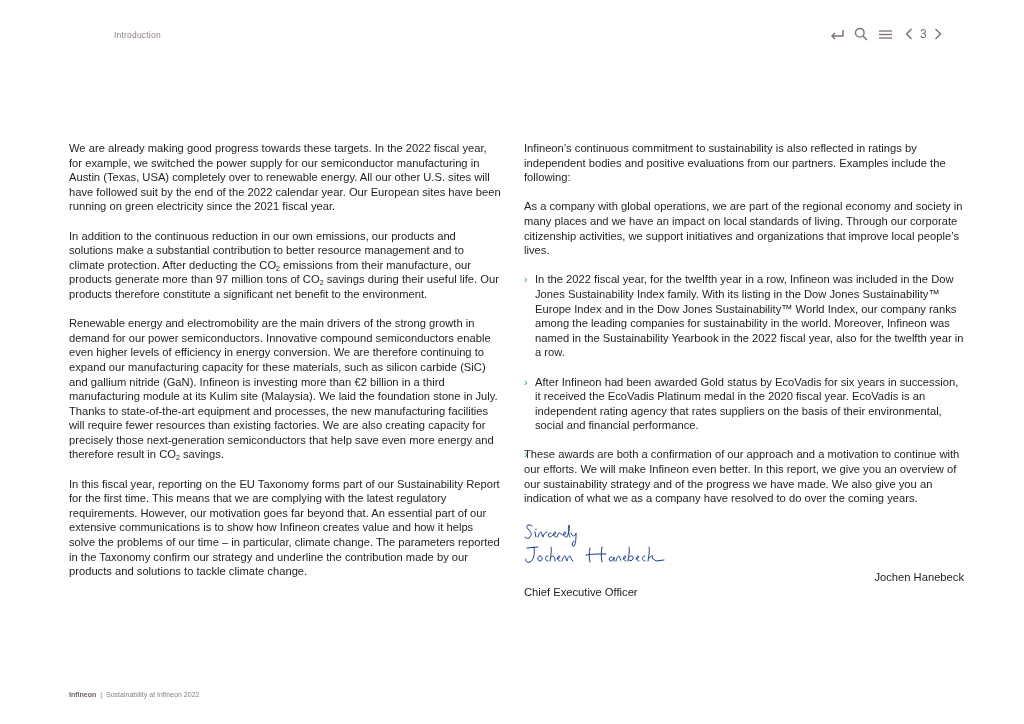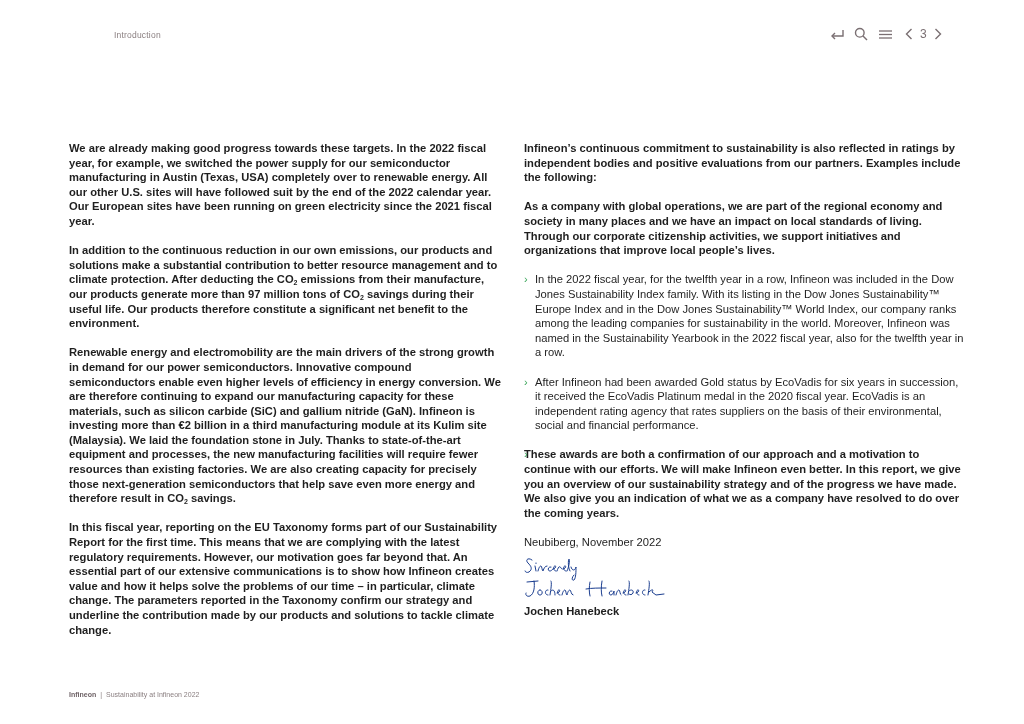--- a/index.html
+++ b/index.html
@@ -16,30 +16,30 @@
       display: flex; align-items: center; color: #7a6f72;
     }
     .nav .icon { display: inline-flex; align-items: center; justify-content: center; cursor: pointer; }
     .nav svg { display: block; }
     .nav .page-num { font-size: 12px; color: #7a6f72; margin: 0 6px; }
     .col {
       position: absolute; top: 141px; font-size: 11.2px; line-height: 14.6px; color: #1f1f1f;
     }
     .col-left { left: 69px; width: 432px; }
     .col-right { left: 524px; width: 440px; }
-    .col p { margin: 0 0 14.6px 0; font-weight: bold; }
+    .col p { margin: 0 0 14.6px 0; }
     .bullet-list { list-style: none; margin: 0; padding: 0; }
     .bullet-list li { position: relative; padding-left: 11px; margin-bottom: 14.6px; }
     .bullet-list li .chev {
       position: absolute; left: 0; top: 0; color: #3aa65a; font-size: 11px;
     }
     sub { font-size: 7px; vertical-align: -2px; line-height: 0; }
     .signature { margin-top: 4px; height: 50px; position: relative; }
     .signature svg { display: block; }
-    .signer-name { font-weight: bold; }
+    .signer-name { font-weight: normal; text-align: right; }
     .footer {
       position: absolute; left: 69px; top: 691px; font-size: 7px; color: #8a7f80;
     }
     .footer .brand { color: #6e6266; font-weight: bold; }
     .footer .sep { margin: 0 4px; color: #8a7f80; }
   </style>
 </head>
 <body>
 
 <div class="header-section">Introduction</div>
@@ -94,21 +94,20 @@
     </li>
     <li>
       <span class="chev">›</span>
       <span>After Infineon had been awarded Gold status by EcoVadis for six years in succession, it received the EcoVadis Platinum medal in the 2020 fiscal year. EcoVadis is an independent rating agency that rates suppliers on the basis of their environmental, social and financial performance.</span>
     </li>
     <li>
       <span class="chev">›</span>
     </li>
   </ul>
   <p>These awards are both a confirmation of our approach and a motivation to continue with our efforts. We will make Infineon even better. In this report, we give you an overview of our sustainability strategy and of the progress we have made. We also give you an indication of what we as a company have resolved to do over the coming years.</p>
-  <div>Neubiberg, November 2022</div>
   <div class="signature">
     <svg width="160" height="50" viewBox="0 0 160 50" fill="none" stroke="#1a3d8f" stroke-width="1" stroke-linecap="round">
 
       <path d="M8 6 C4 3 1 6 4 9 C7 12 9 15 5 18 C3 19 1 18 1 17"></path>
       <path d="M11 12 L12 17 M12 9 L12 9.5"></path>
       <path d="M14 17 C15 13 16 12 17 12 C18 12 18 17 19 17 C20 14 21 12 23 12"></path>
       <path d="M27 13 C24 12 23 17 26 17 C27 17 28 16 29 15"></path>
       <path d="M29 15 C31 15 33 12 31 12 C29 12 29 17 32 17"></path>
       <path d="M33 17 C34 14 35 12 36 13 C37 13 37 15 38 15"></path>
       <path d="M39 15 C41 15 43 12 41 12 C39 12 39 17 42 17"></path>
@@ -126,17 +125,18 @@
       <path d="M88 37 C85 36 84 41 87 41 C89 41 90 37 90 37 L90 41"></path>
       <path d="M92 41 C93 37 94 36 95 36 C96 36 96 41 97 41"></path>
       <path d="M99 39 C101 39 103 36 101 36 C99 36 99 41 102 41"></path>
       <path d="M104 41 C105 35 106 28 105 27 M105 37 C107 35 110 36 109 39 C108 41 106 41 105 40"></path>
       <path d="M112 39 C114 39 116 36 114 36 C112 36 112 41 115 41"></path>
       <path d="M121 36 C118 35 117 41 121 41"></path>
       <path d="M124 41 C125 35 126 28 125 27 M125 38 C128 35 130 35 128 38 L132 41 L140 40"></path>
     </svg>
   </div>
   <div class="signer-name">Jochen Hanebeck</div>
+  <div>Chief Executive Officer</div>
 </div>
 
 <div class="footer">
   <span class="brand">Infineon</span><span class="sep">|</span><span>Sustainability at Infineon 2022</span>
 </div>
 
 </body></html>

